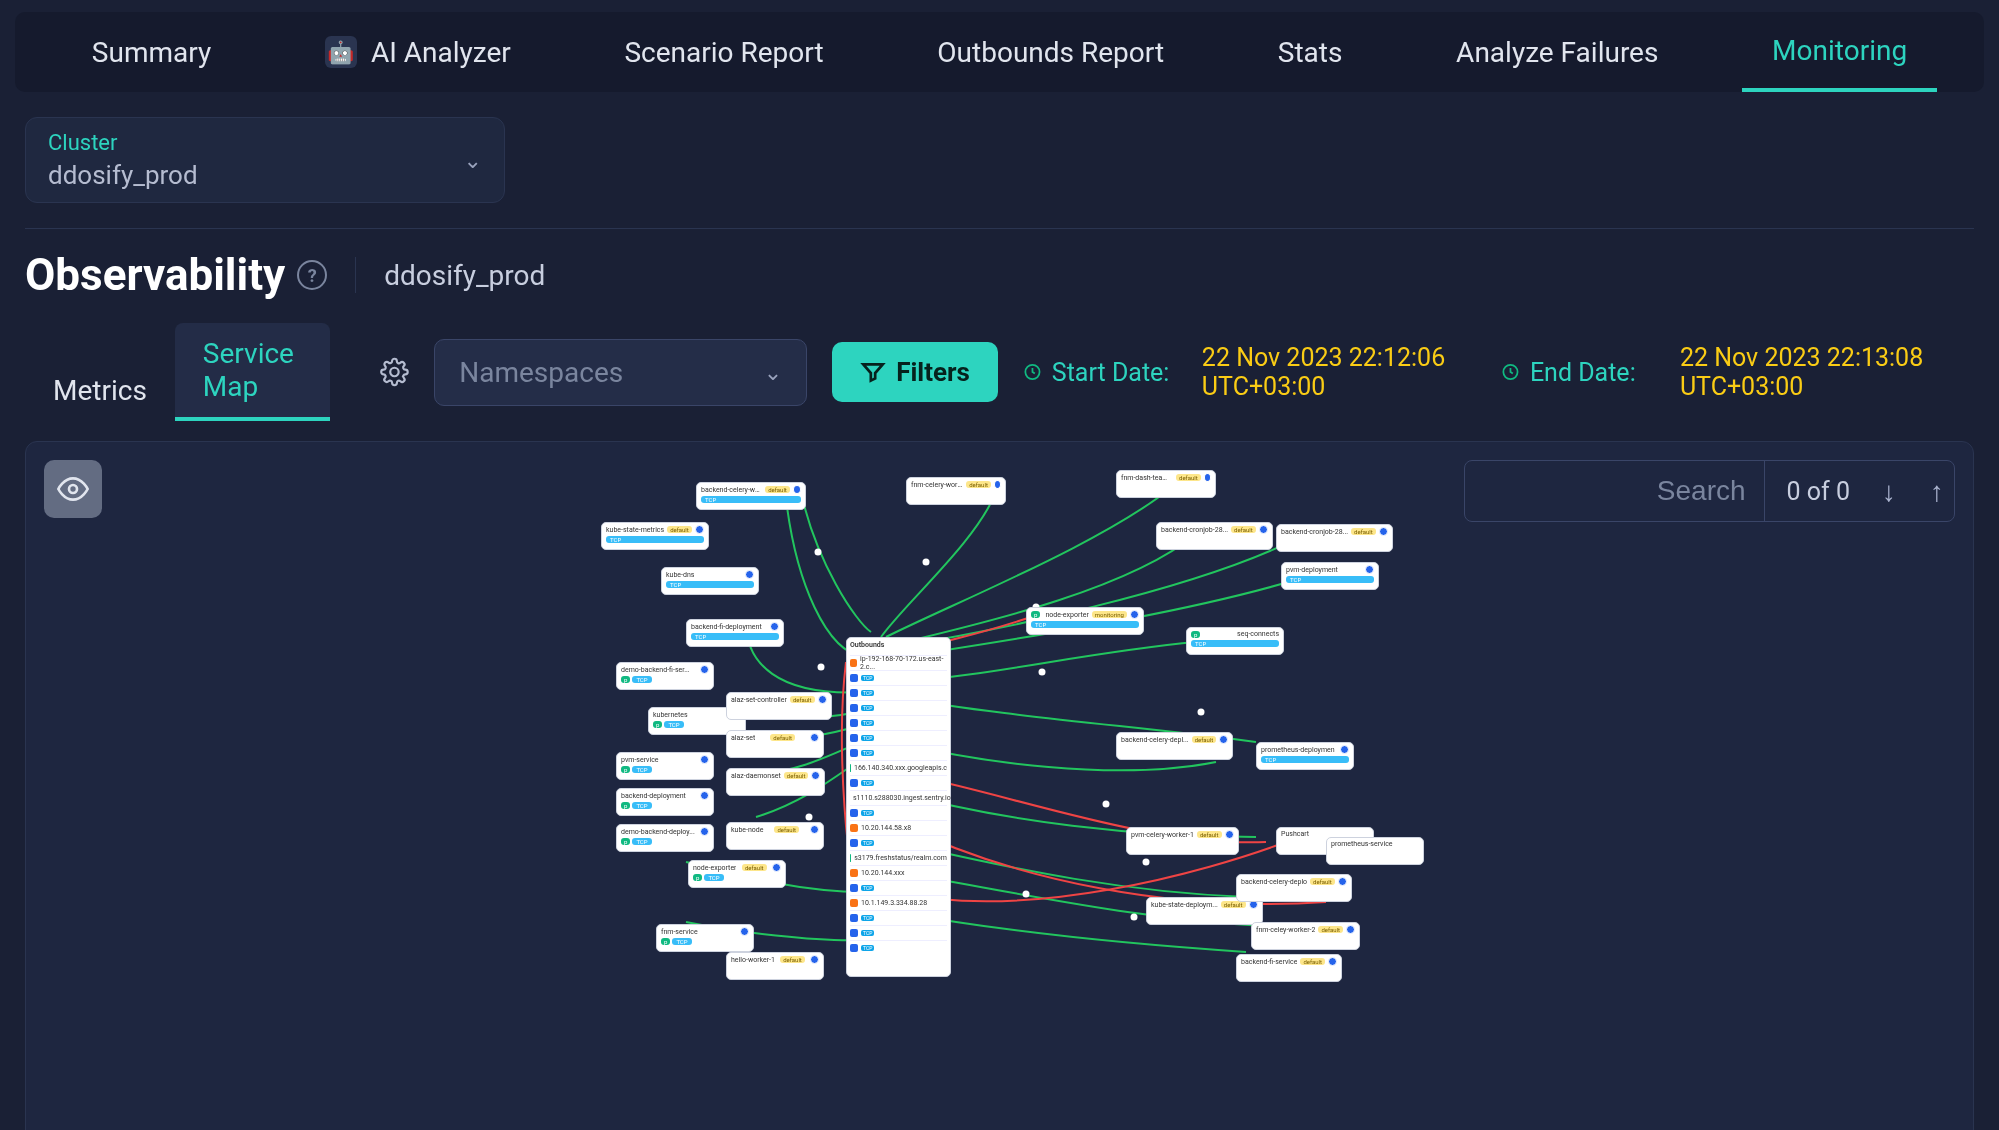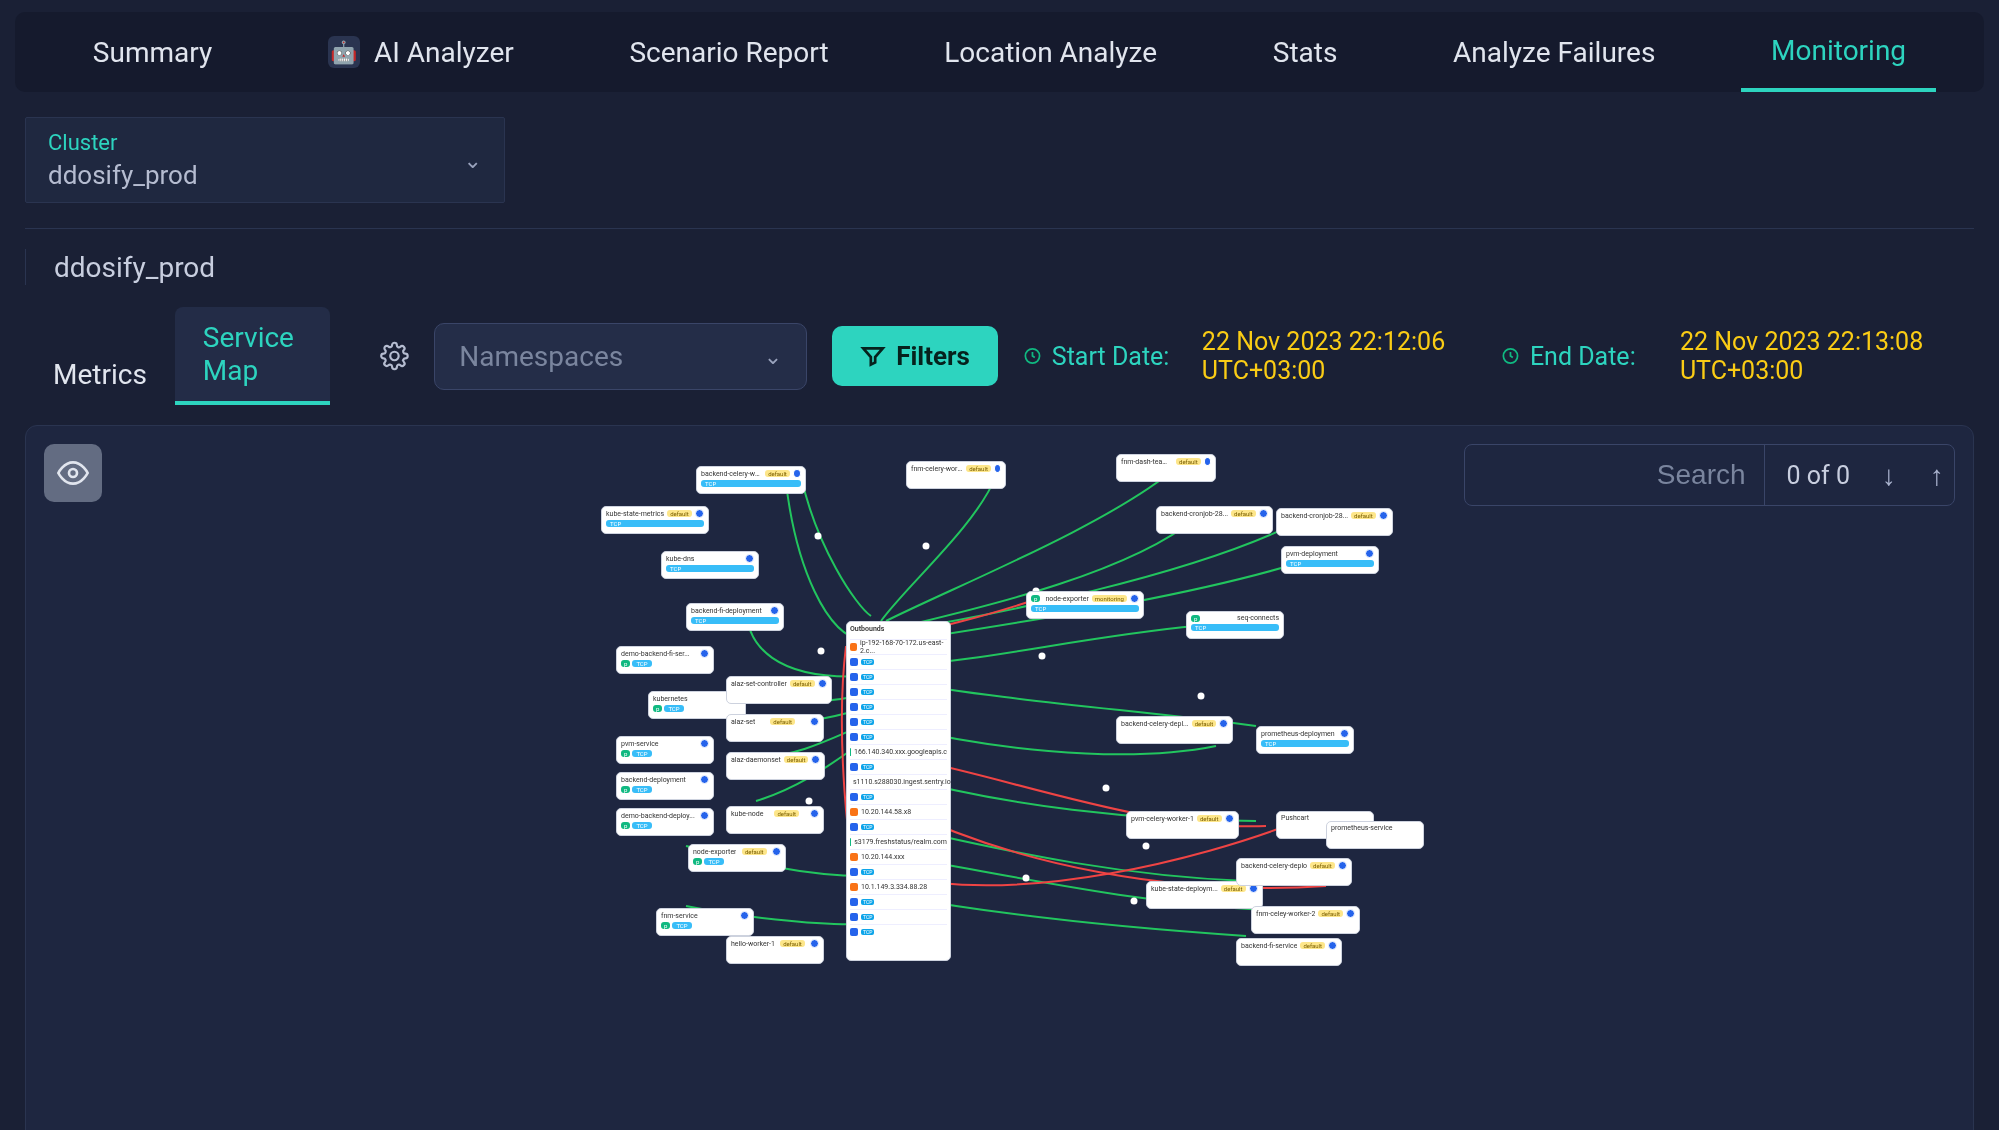--- a/index.html
+++ b/index.html
@@ -51,21 +51,21 @@
     }
 
     .content { padding: 25px; }
 
     .cluster-select {
       display: inline-flex;
       align-items: center;
       justify-content: space-between;
       background: #1f2840;
       border: 1px solid #2a3450;
-      border-radius: 2px;
+      border-radius: 12px;
       padding: 12px 22px;
       width: 480px;
       cursor: pointer;
     }
     .cluster-select .label { color: #2dd4bf; font-size: 22px; margin-bottom: 5px; }
     .cluster-select .value { color: #b5bcd0; font-size: 26px; }
     .chevron { font-size: 22px; color: #9aa3bd; }
 
     .divider { height: 1px; background: #2a3450; margin: 25px 0 20px 0; }
 
@@ -179,21 +179,21 @@
       <span>Summary</span>
     </div>
   <div class="nav-tab">
     <span class="robot-icon">🤖</span>
     <span>AI Analyzer</span>
   </div>
   <div class="nav-tab">
       <span>Scenario Report</span>
     </div>
   <div class="nav-tab">
-      <span>Location Analyze</span>
+      <span>Outbounds Report</span>
     </div>
   <div class="nav-tab">
       <span>Stats</span>
     </div>
   <div class="nav-tab">
       <span>Analyze Failures</span>
     </div>
   <div class="nav-tab active">
       <span>Monitoring</span>
     </div>
@@ -205,20 +205,24 @@
     <div>
       <div class="label">Cluster</div>
       <div class="value">ddosify_prod</div>
     </div>
     <span class="chevron">⌄</span>
   </div>
 
   <div class="divider"></div>
 
   <div class="page-header">
+    <div class="page-title">
+      <span>Observability</span>
+      <span class="help-icon">?</span>
+    </div>
     <div class="vline"></div>
     <div class="cluster-name">ddosify_prod</div>
   </div>
 
   <div class="controls-row">
     <div class="sub-tabs">
       <div class="sub-tab">Metrics</div>
       <div class="sub-tab active">Service Map</div>
     </div>
     <div class="flex-spacer"></div>

